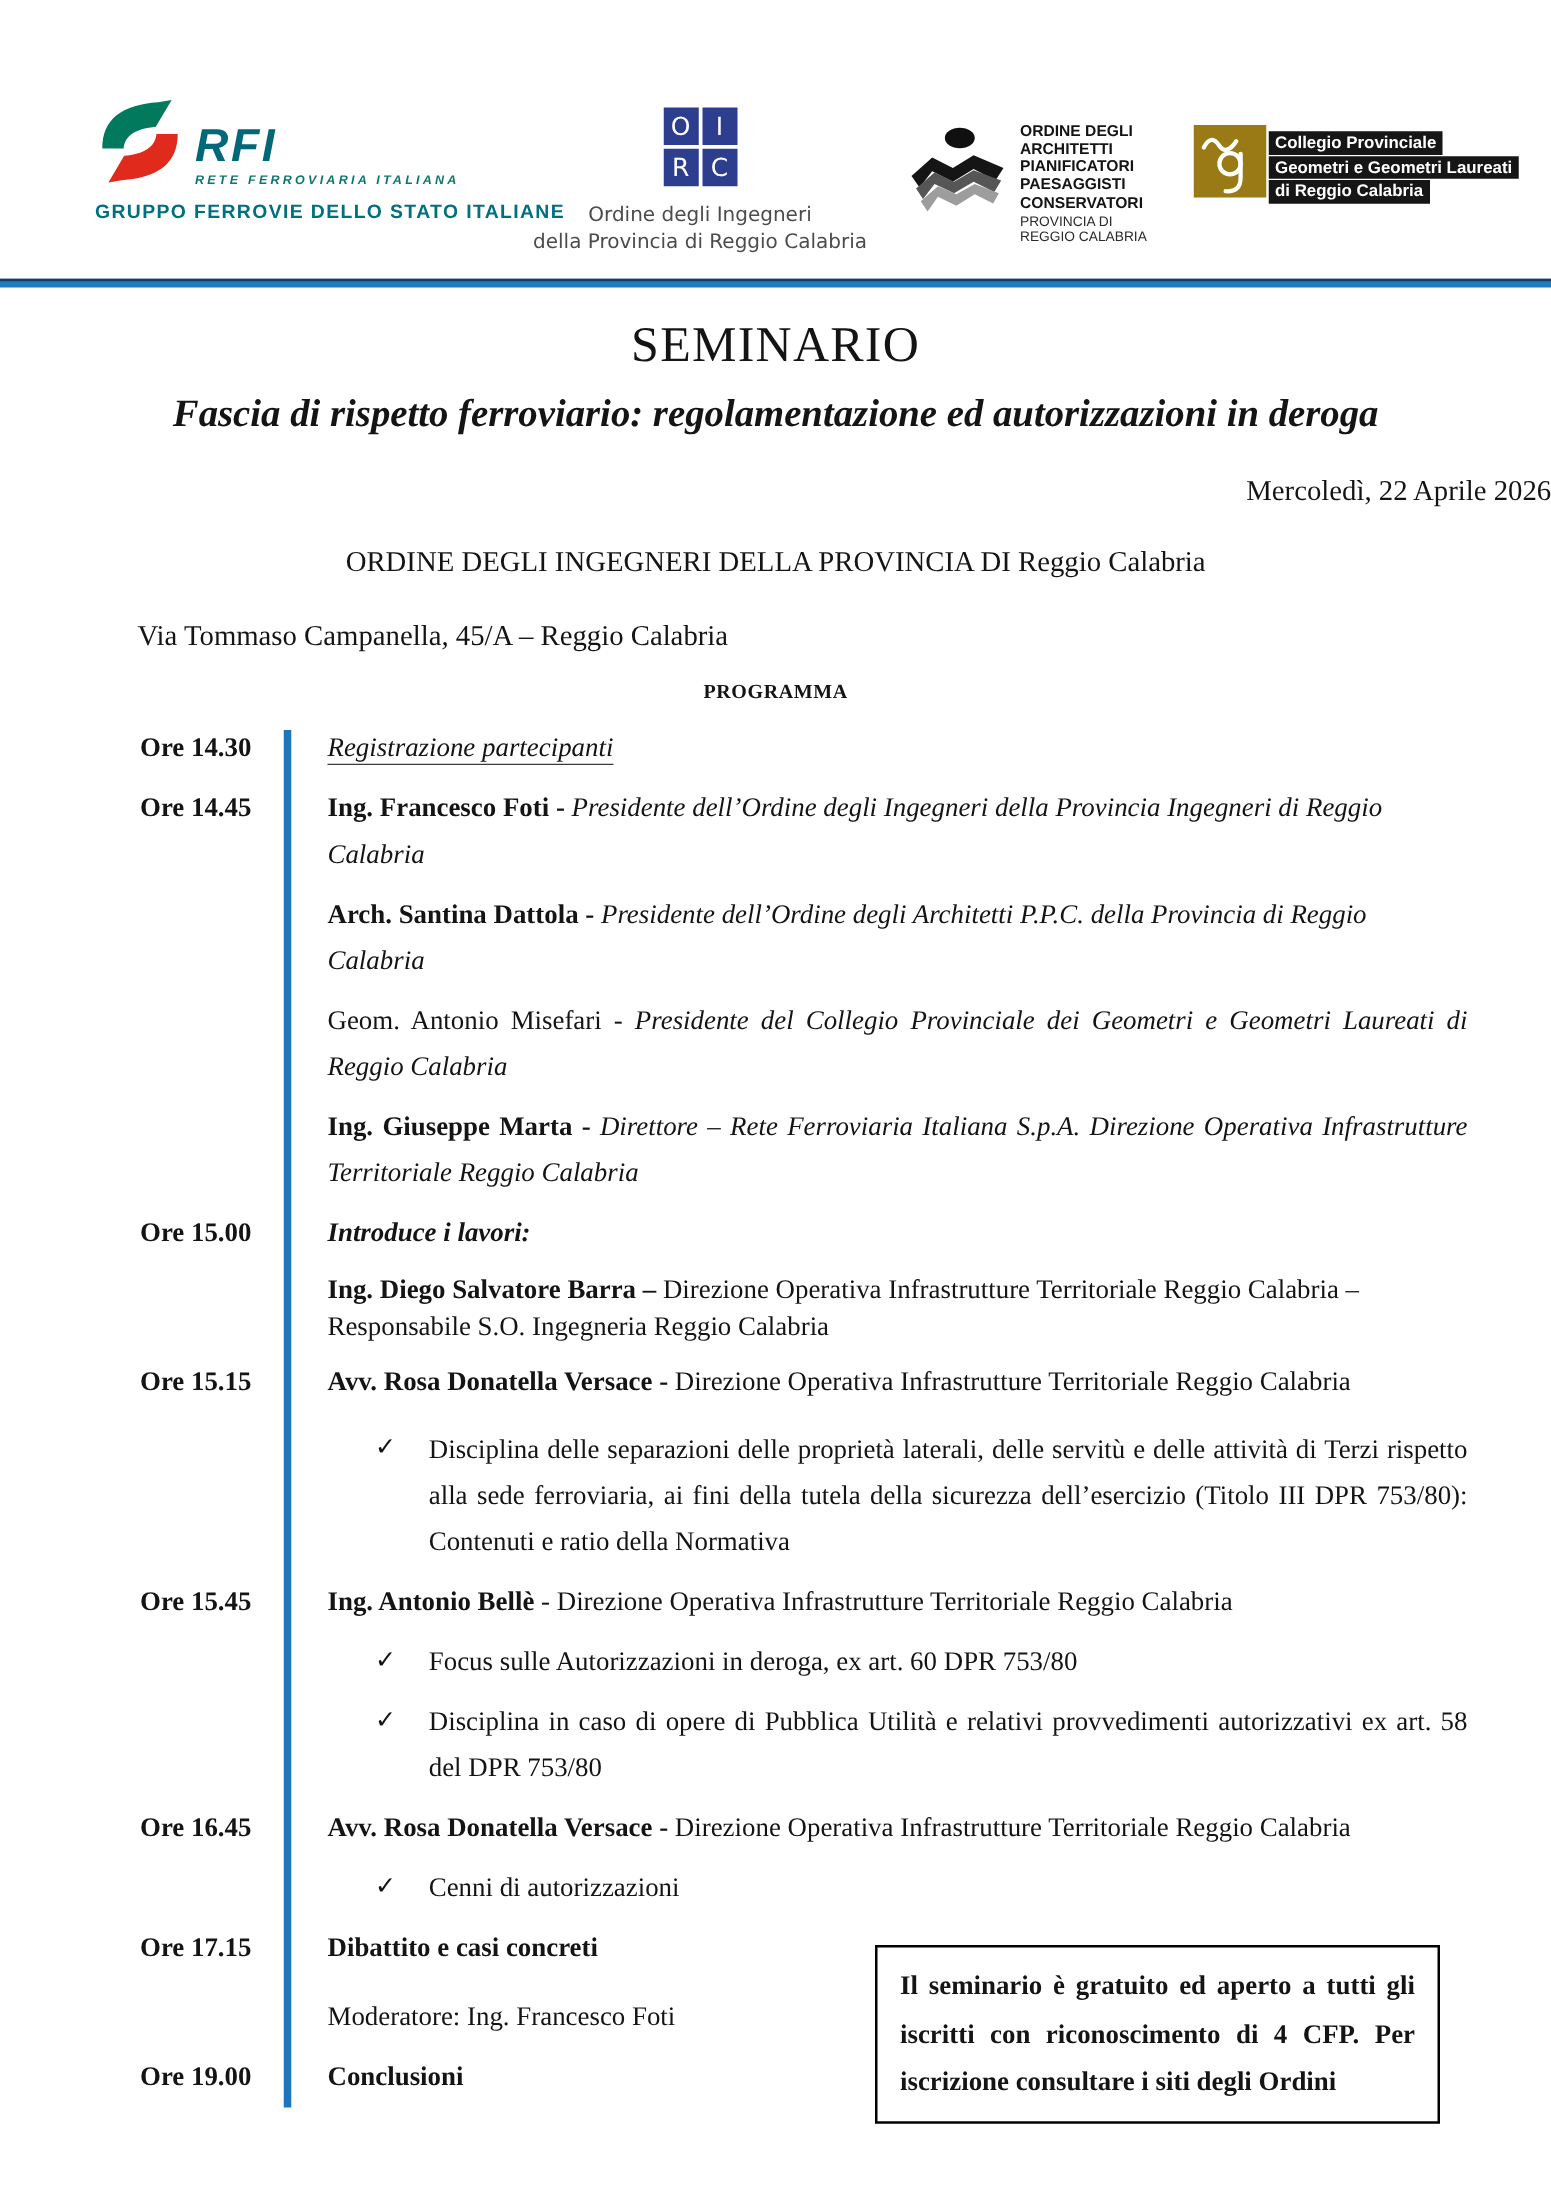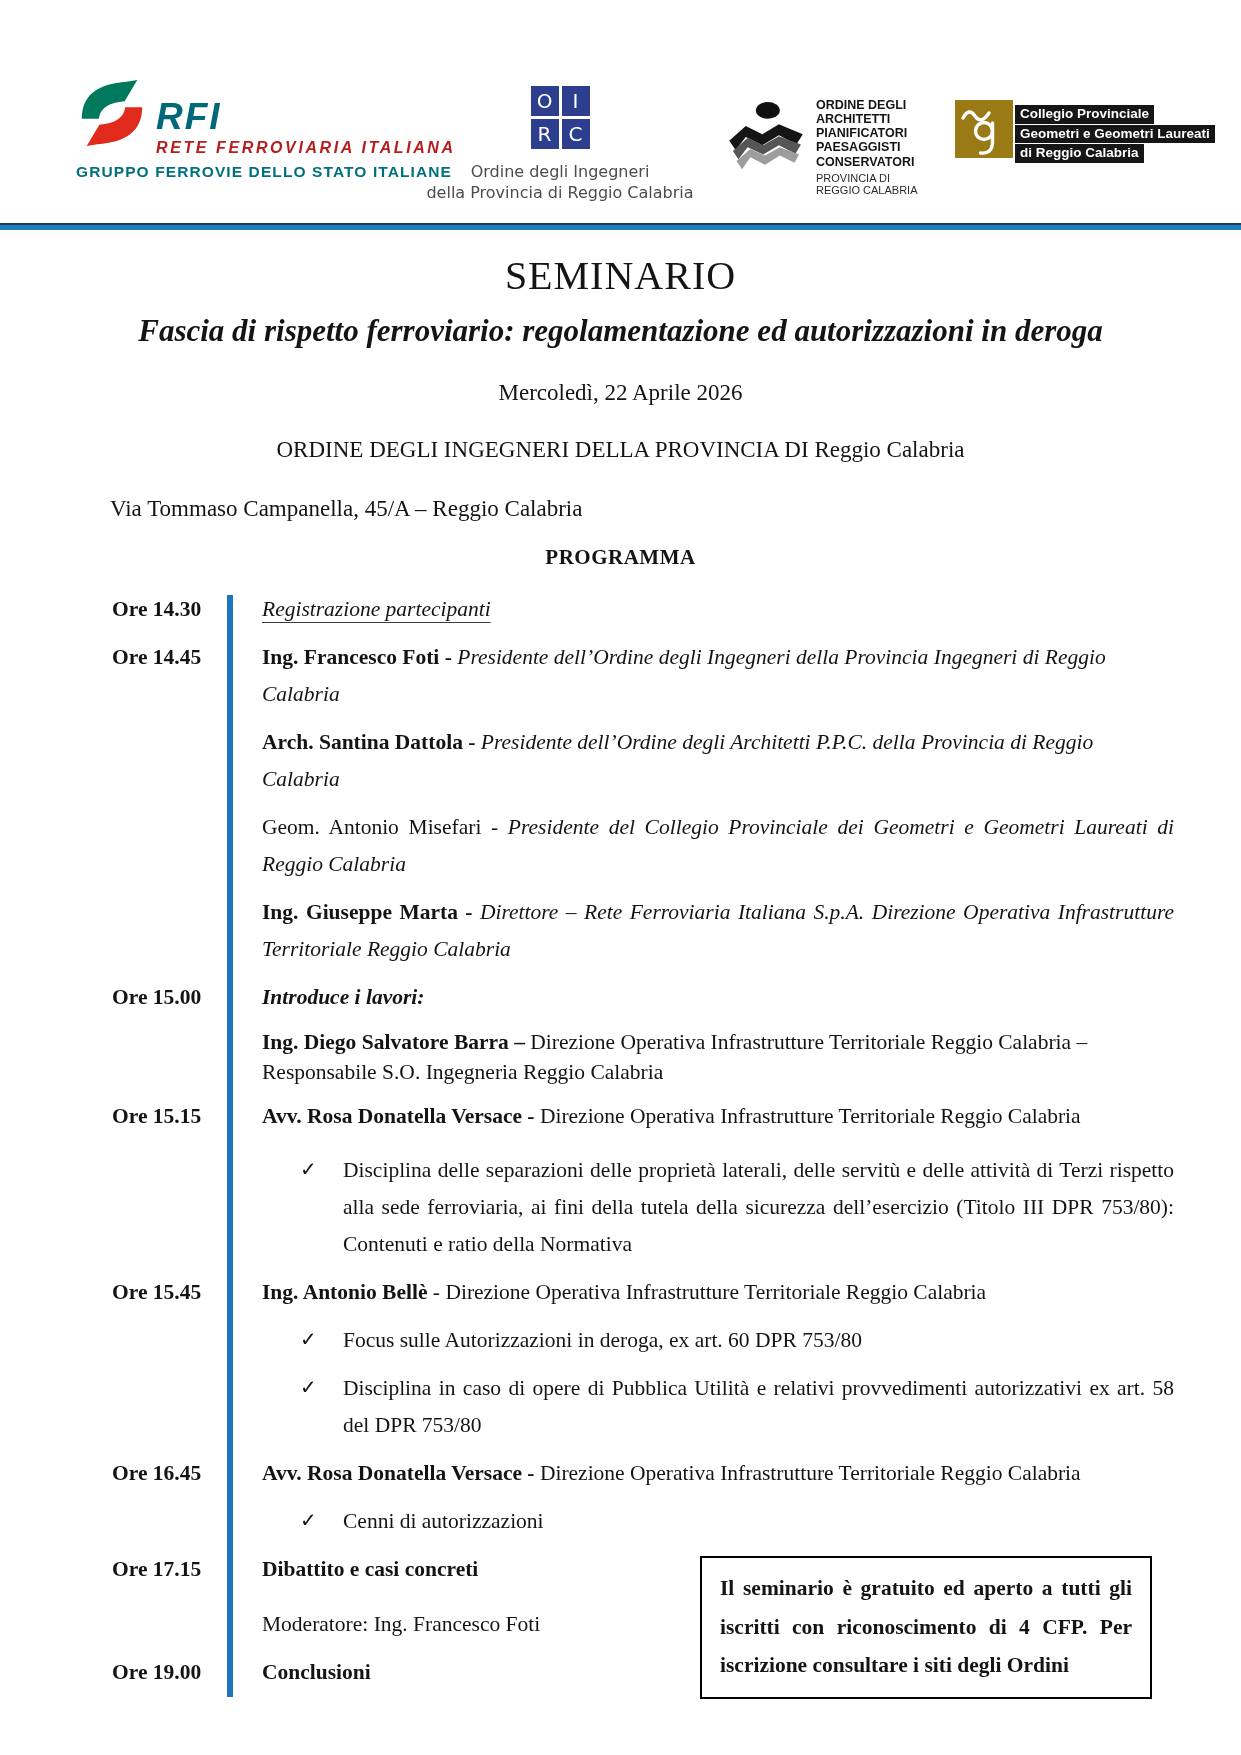--- a/index.html
+++ b/index.html
@@ -6,21 +6,21 @@
   .page{position:relative;width:1241px;height:1755px;background:#fff;overflow:hidden;
         font-family:"Liberation Serif",serif;color:#141414;}
 
   
   .rfi{position:absolute;left:76px;top:76px;}
   .rfi-top{display:flex;align-items:flex-start;}
   .rfi-words{margin-left:8px;margin-top:22px;}
   .rfi-name{font-family:"Liberation Sans",sans-serif;font-style:italic;font-weight:bold;
             font-size:37px;color:#006878;letter-spacing:2px;line-height:1;}
   .rfi-sub{font-family:"Liberation Sans",sans-serif;font-style:italic;font-weight:bold;
-           font-size:16px;color:#b91c1c;letter-spacing:2.6px;margin-top:4px;white-space:nowrap;}
+           font-size:10px;color:#0f766e;letter-spacing:2.6px;margin-top:4px;white-space:nowrap;}
   .rfi-group{font-family:"Liberation Sans",sans-serif;font-weight:bold;font-size:15.5px;
              color:#00707e;letter-spacing:1.1px;margin-top:6px;white-space:nowrap;}
 
   .oirc{position:absolute;left:415px;top:86px;width:290px;text-align:center;}
   .oirc-grid{display:inline-grid;grid-template-columns:28px 28px;grid-gap:3px;}
   .oirc-sq{height:30px;background:#2d3e8f;color:#fff;display:flex;align-items:center;
            justify-content:center;font-family:"DejaVu Sans",sans-serif;font-size:20px;line-height:1;}
   .oirc-cap{margin-top:13px;font-family:"DejaVu Sans",sans-serif;font-size:16px;
             color:#4c4c4c;line-height:1.3;}
 
@@ -41,24 +41,24 @@
 
   
   .rule{position:absolute;left:0;top:223px;width:1241px;height:5px;background:#1e7cc1;
         border-top:2px solid #22395e;}
 
   
   .content{position:absolute;left:0;top:236px;width:1241px;}
   .seminario{margin:16px 0 0;text-align:center;font-size:40px;font-weight:normal;letter-spacing:1px;}
   .doc-title{margin:10px auto 0;width:980px;text-align:center;font-size:31px;
              font-style:italic;font-weight:bold;line-height:1.42;}
-  .date-line{margin-top:27px;text-align:center;font-size:23px;}
+  .date-line{margin-top:27px;text-align:right;font-size:23px;}
   .organizer{margin-top:31px;text-align:center;font-size:23px;font-weight:normal;}
   .address{margin-top:33px;margin-left:110px;font-size:23px;}
-  .programma{margin-top:20px;text-align:center;font-size:21px;font-weight:bold;letter-spacing:0.5px;}
+  .programma{margin-top:20px;text-align:center;font-size:16px;font-weight:bold;letter-spacing:0.5px;}
 
   
   .program{position:relative;margin-top:17px;font-size:21.5px;}
   .vbar{position:absolute;left:227px;top:4px;bottom:4px;width:6px;background:#1b76be;}
   .prow{display:flex;align-items:flex-start;}
   .ptime{flex:0 0 233px;box-sizing:border-box;padding-left:112px;font-weight:bold;
          white-space:nowrap;line-height:1.72;}
   .pbody{flex:1;box-sizing:border-box;padding-left:29px;padding-right:67px;line-height:1.72;}
   .entry{margin:0 0 11px;}
   .just{text-align:justify;}

